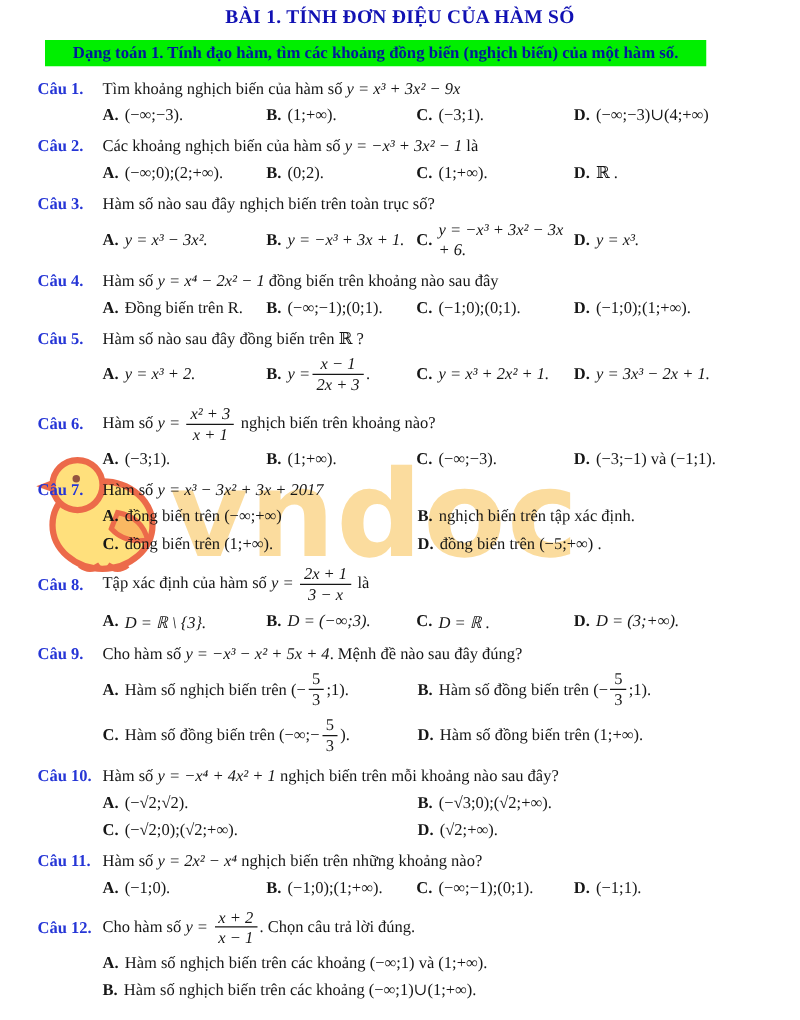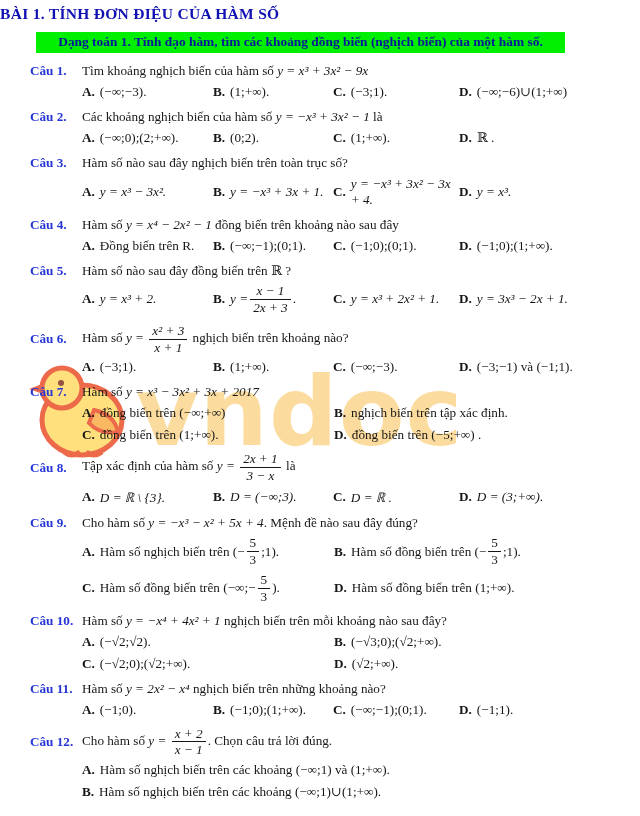--- a/index.html
+++ b/index.html
@@ -1,21 +1,21 @@
 <!DOCTYPE html>
 <html><head>
 <meta charset="utf-8">
 <style>
   html,body{margin:0;padding:0;}
   body{
     width:640px;height:816px;background:#ffffff;overflow:hidden;position:relative;
     font-family:"Liberation Serif","DejaVu Serif",serif;font-size:13.2px;color:#161616;
   }
   .page-title{
-    text-align:left;font-weight:bold;font-size:15.5px;color:#1111b3;
+    text-align:center;font-weight:bold;font-size:15.5px;color:#1111b3;
     padding-top:5px;letter-spacing:.3px;
   }
   .section-bar{
     margin:9px 0 0 36px;width:529px;background:#00ef00;color:#001a99;
     font-weight:bold;font-size:13.4px;text-align:center;padding:2px 0 3px;
     position:relative;z-index:2;
   }
   .content{position:relative;z-index:2;padding:10px 16px 0 30px;}
   .q{margin-bottom:9px;}
   .qhead{display:flex;align-items:center;}
@@ -80,21 +80,21 @@
       <span class="opt c2">
           <span class="okey">B.</span>
           <span>(1;+∞).</span>
         </span>
       <span class="opt c3">
           <span class="okey">C.</span>
           <span>(−3;1).</span>
         </span>
       <span class="opt c4">
           <span class="okey">D.</span>
-          <span>(−∞;−6)∪(1;+∞)</span>
+          <span>(−∞;−3)∪(4;+∞)</span>
         </span>
     </div>
   </div>
 
   <div class="q">
     <div class="qhead">
       <span class="qlabel">Câu 2.</span>
       <span class="stem"><span>Các khoảng nghịch biến của hàm số </span><span class="m">y = −x³ + 3x² − 1</span><span> là</span></span>
     </div>
     <div class="opts">
@@ -126,21 +126,21 @@
       <span class="opt c1">
           <span class="okey">A.</span>
           <span class="m">y = x³ − 3x².</span>
         </span>
       <span class="opt c2">
           <span class="okey">B.</span>
           <span class="m">y = −x³ + 3x + 1.</span>
         </span>
       <span class="opt c3">
           <span class="okey">C.</span>
-          <span class="m">y = −x³ + 3x² − 3x + 4.</span>
+          <span class="m">y = −x³ + 3x² − 3x + 6.</span>
         </span>
       <span class="opt c4">
           <span class="okey">D.</span>
           <span class="m">y = x³.</span>
         </span>
     </div>
   </div>
 
   <div class="q">
     <div class="qhead">

